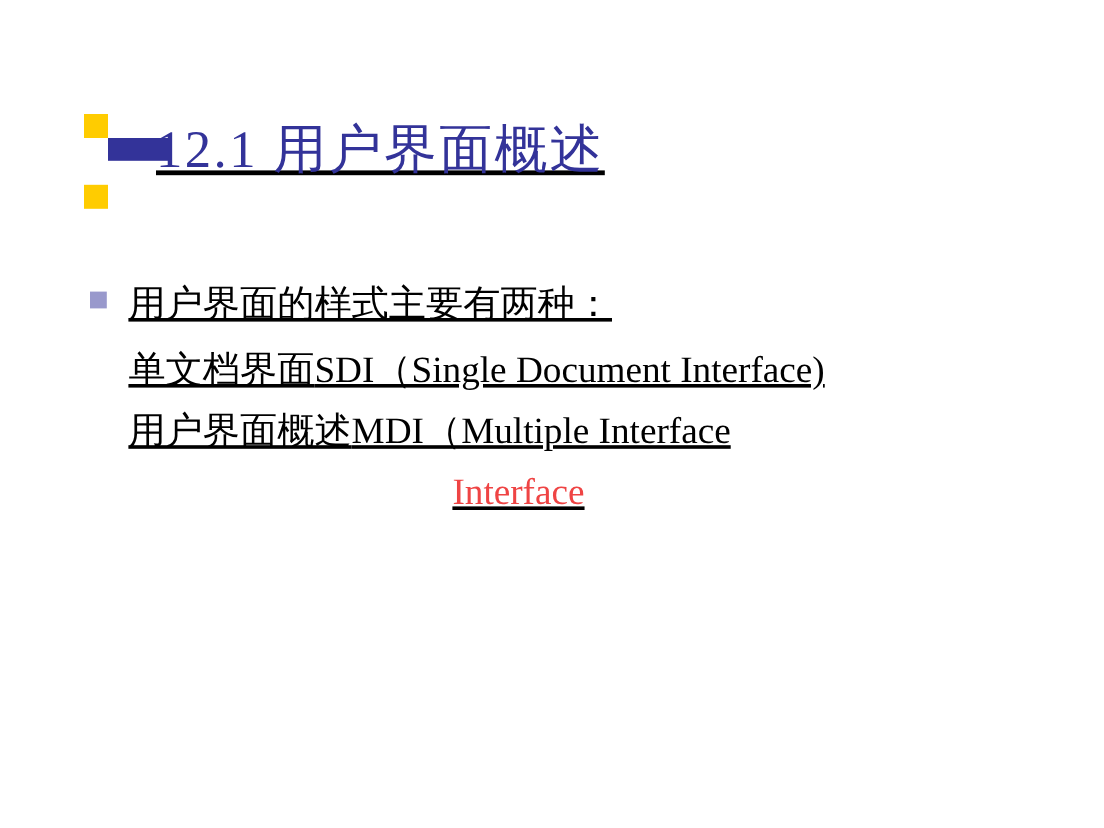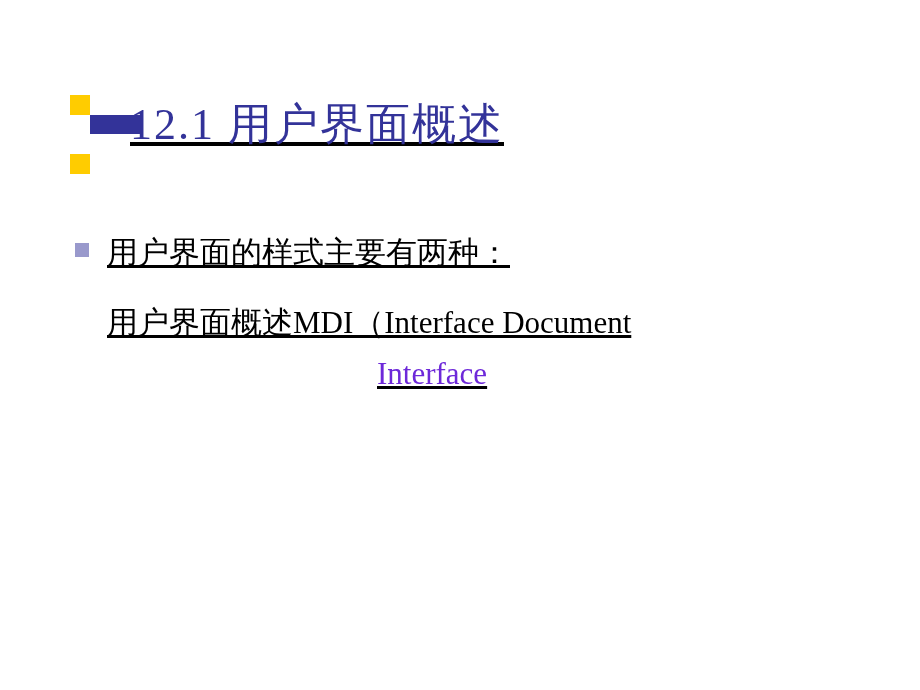--- a/index.html
+++ b/index.html
@@ -65,21 +65,21 @@
       letter-spacing: 2px;
     }
     .content-block {
       padding-top: 55px;
       padding-left: 75px;
       padding-right: 40px;
     }
     .bullet-row {
       display: flex;
       align-items: flex-start;
-      margin-bottom: 20px;
+      margin-bottom: 5px;
     }
     .bullet-marker {
       width: 14px;
       height: 14px;
       background: #9999cc;
       margin-right: 18px;
       margin-top: 14px;
       flex-shrink: 0;
     }
     .bullet-text {
@@ -90,21 +90,21 @@
     }
     .sub-line {
       font-size: 31px;
       color: #000000;
       line-height: 1.65;
       padding-left: 32px;
       font-family: "SimSun", "宋体", "Times New Roman", serif;
     }
     .indent-line {
       font-size: 31px;
-      color: #6d28d9;
+      color: #ef4444;
       line-height: 1.65;
       padding-left: 302px;
       font-family: "Times New Roman", serif;
     }
     .mixed-en {
       font-family: "Times New Roman", serif;
     }
   </style>
 </head>
 <body>
@@ -118,17 +118,20 @@
     </div>
     <div class="title-text">12.1 用户界面概述</div>
   </div>
 
   <div class="content-block">
     <div class="bullet-row">
       <div class="bullet-marker"></div>
       <div class="bullet-text">用户界面的样式主要有两种：</div>
     </div>
     <div class="sub-line">
-      <span>用户界面概述</span><span class="mixed-en">MDI（Interface Document</span>
+      <span>单文档界面</span><span class="mixed-en">SDI（Single Document Interface)</span>
+    </div>
+    <div class="sub-line">
+      <span>用户界面概述</span><span class="mixed-en">MDI（Multiple Interface</span>
     </div>
     <div class="indent-line">Interface</div>
   </div>
 </div>
 
 </body></html>

